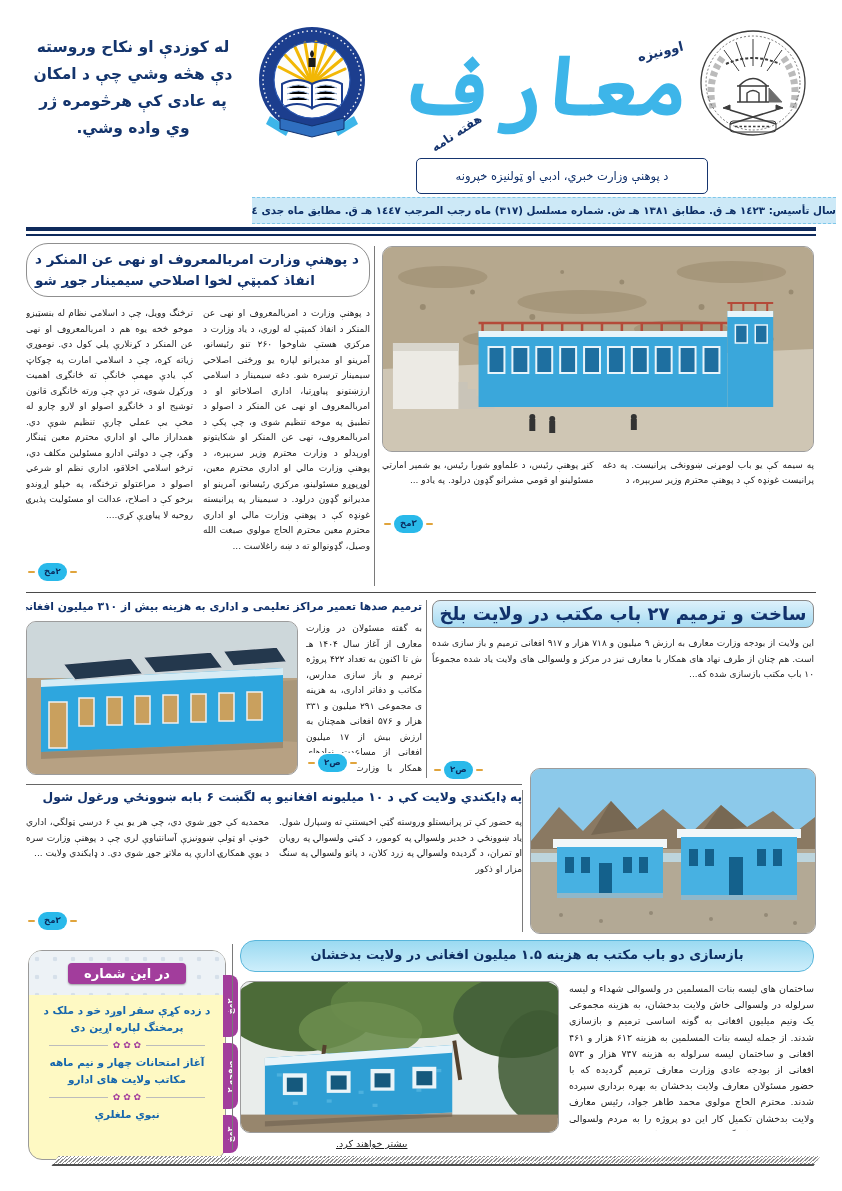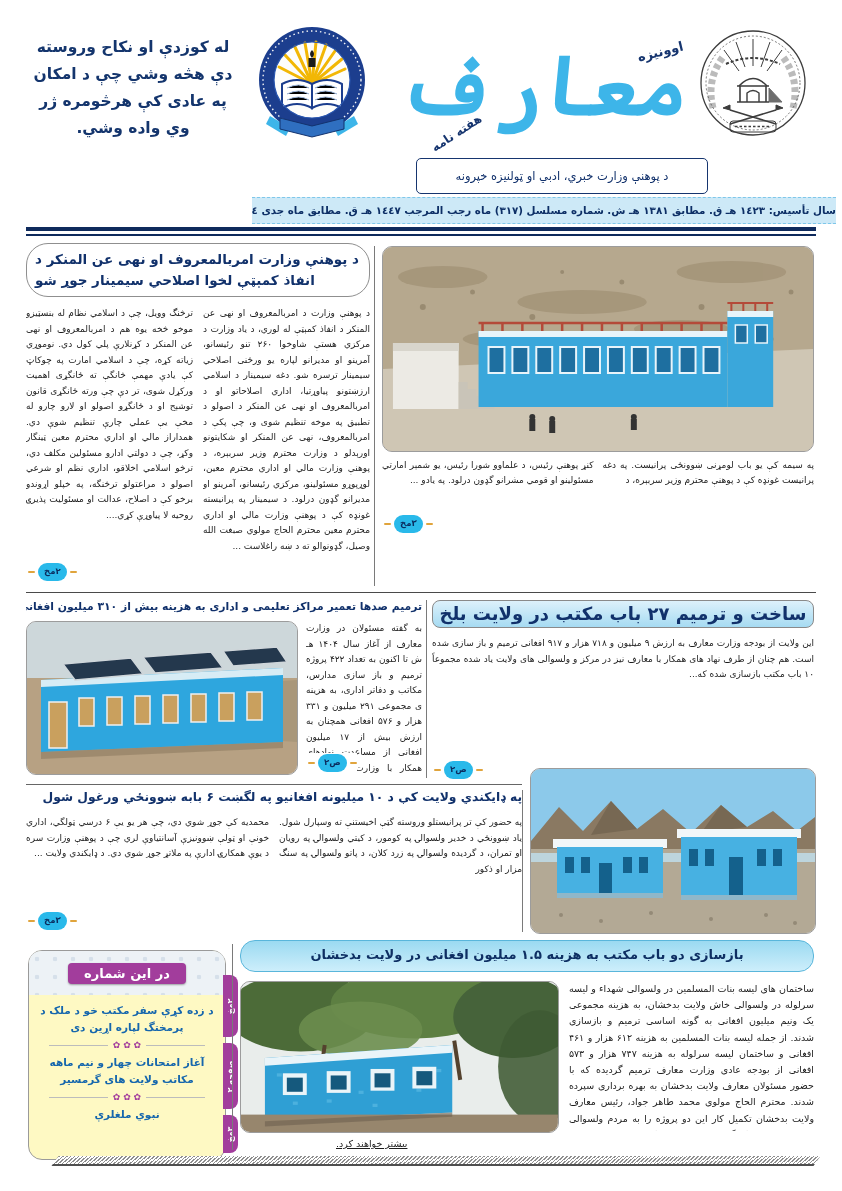--- a/index.html
+++ b/index.html
@@ -391,25 +391,25 @@
           <circle cx="264" cy="154" r="2"></circle>
       </g>
     </svg>
   </div>
 
   <div class="abs issue-box">
     <div class="issue-head-band">
       <span class="issue-title-ribbon">در این شماره</span>
     </div>
     <div class="issue-items">
-      <div class="issue-item">د زده کړې سفر مکتب خو د ملک د پرمختگ لپاره اړین دی</div>
+      <div class="issue-item">د زده کړې سفر اوږد خو د ملک د پرمختگ لپاره اړین دی</div>
       <div class="sep">
           <span>✿ ✿ ✿</span>
         </div>
-      <div class="issue-item">آغاز امتحانات چهار و نیم ماهه مکاتب ولایت های گرمسیر</div>
+      <div class="issue-item">آغاز امتحانات چهار و نیم ماهه مکاتب ولایت های ادارو</div>
       <div class="sep">
           <span>✿ ✿ ✿</span>
         </div>
       <div class="issue-item">نبوي ملغلرې</div>
     </div>
     <div class="tab tab1">
         <span>۲مخ</span>
       </div>
     <div class="tab tab2">
         <span>صفحه ۲</span>

